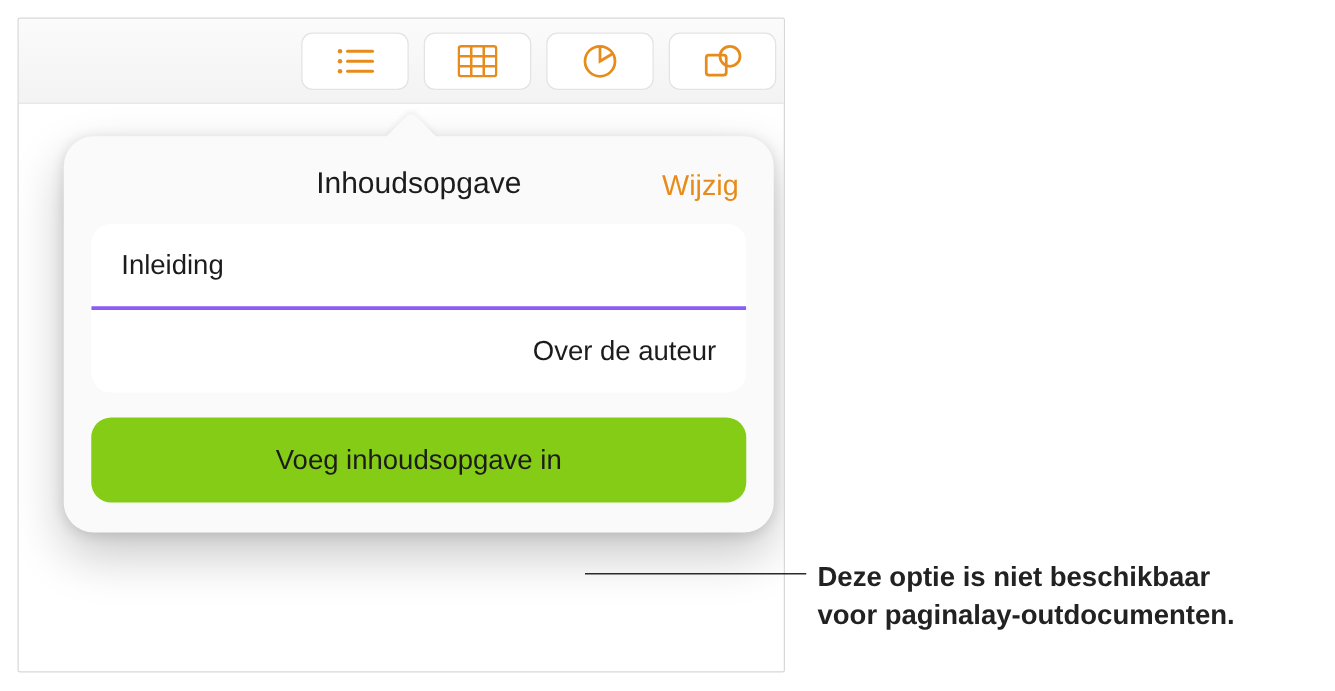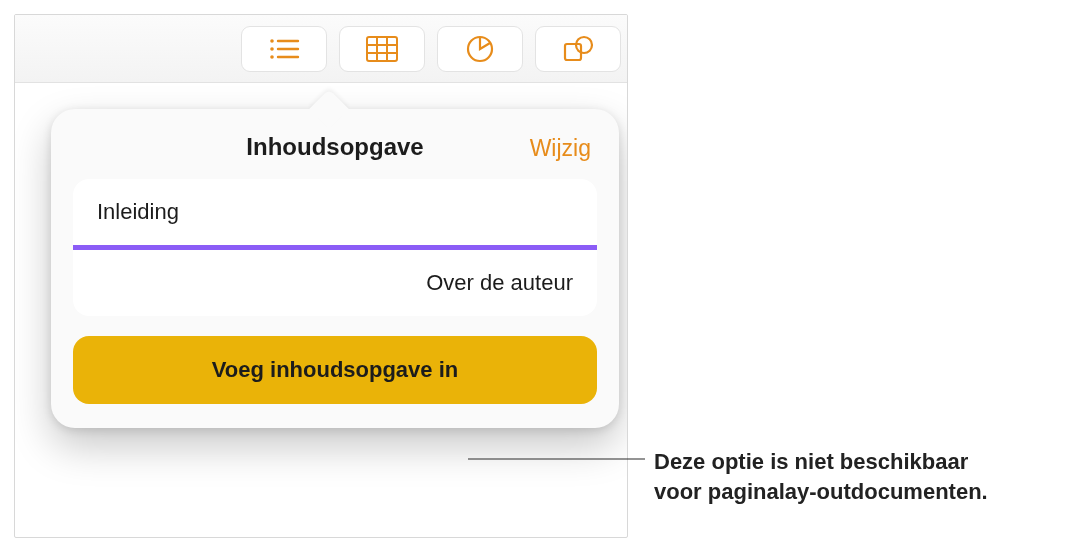--- a/index.html
+++ b/index.html
@@ -66,21 +66,21 @@
       box-shadow: -2px -2px 4px rgba(0,0,0,0.05);
     }
     .popover-header {
       position: relative;
       text-align: center;
       margin-bottom: 18px;
       margin-top: 2px;
     }
     .popover-title {
       font-size: 24px;
-      font-weight: 700;
+      font-weight: 400;
       color: #1c1c1c;
     }
     .edit-link {
       position: absolute;
       right: 6px;
       top: 2px;
       font-size: 23px;
       color: #e78c1b;
       font-weight: 400;
       text-align: center;
@@ -88,31 +88,31 @@
     .toc-list {
       background: #fff;
       border-radius: 16px;
       overflow: hidden;
       margin-bottom: 20px;
     }
     .toc-item {
       padding: 20px 24px;
       font-size: 22px;
       color: #1c1c1c;
-      border-bottom: 5px solid #8b5cf6;
+      border-bottom: 3px solid #8b5cf6;
     }
     .toc-item:last-child { border-bottom: none; text-align: right; }
     .toc-item.indent { padding-left: 52px; color: #222; }
     .insert-btn {
-      background: #eab308;
+      background: #84cc16;
       border-radius: 16px;
       text-align: center;
       padding: 21px 10px;
       font-size: 22px;
-      font-weight: 700;
+      font-weight: 400;
       color: #1c1c1c;
       position: relative;
     }
     .callout-line {
       position: absolute;
       pointer-events: none;
     }
     .callout-text {
       position: absolute;
       left: 654px;

